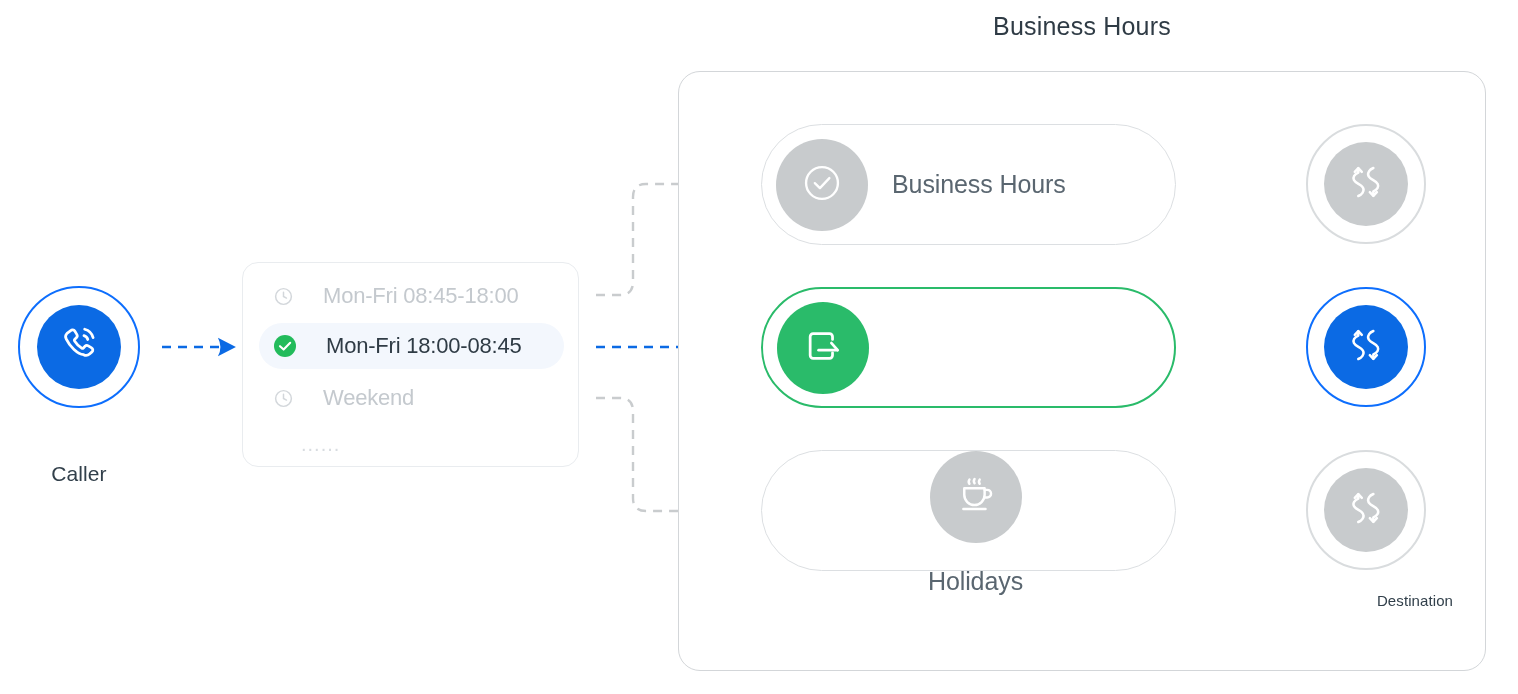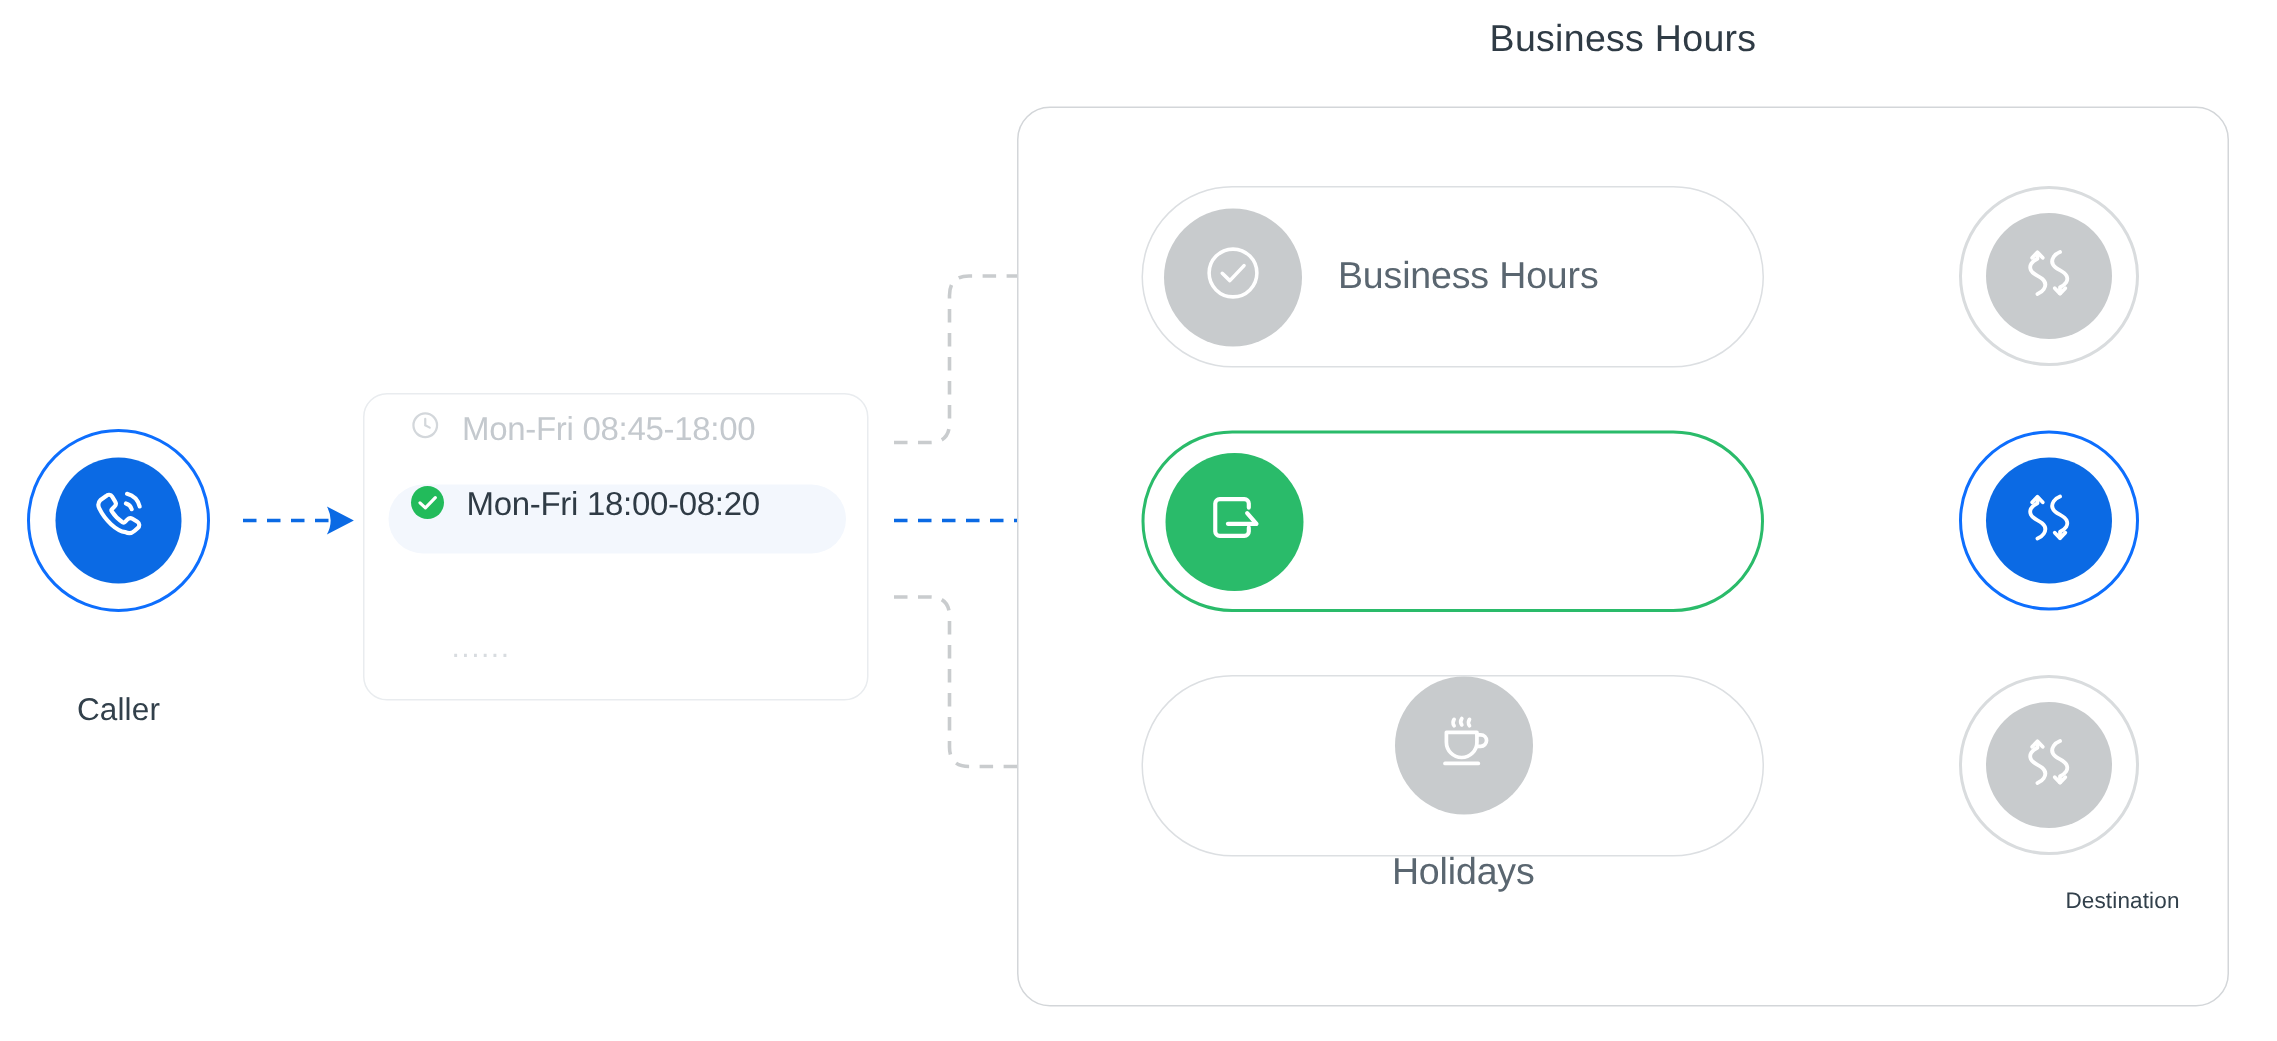--- a/index.html
+++ b/index.html
@@ -50,24 +50,24 @@
     width: 337px; height: 205px;
     background: #ffffff;
     border: 1px solid #e9ecef;
     border-radius: 16px;
   }
   .sched-row {
     position: absolute;
     left: 16px;
     width: 305px;
     height: 46px;
-    display: flex; 
+    display: flex; align-items: center;
     padding-left: 14px;
     border-radius: 23px;
-    gap: 14px;
+    gap: 29px;
   }
   #sched-row-0 { top: 10px; }
   #sched-row-1 { top: 60px; background: #f3f7fd; }
   #sched-row-2 { top: 112px; }
   #sched-row-3 { top: 158px; }
 
   .sched-text {
     font-size: 22px;
     color: #c4c9ce;
     letter-spacing: -0.2px;
@@ -239,23 +239,32 @@
       <span class="sched-text">Mon-Fri 08:45-18:00</span>
     </div>
 
     <div class="sched-row active" id="sched-row-1">
       <span class="check-ico">
         <svg width="24" height="24" viewBox="0 0 24 24">
           <circle cx="12" cy="12" r="11" fill="#22bb5b"></circle>
           <path d="M7 12.2 L10.6 15.6 L17.2 8.8" fill="none" stroke="#ffffff" stroke-width="2.1" stroke-linecap="round" stroke-linejoin="round"></path>
         </svg>
       </span>
-      <span class="sched-text">Mon-Fri 18:00-08:20</span>
-    </div>
-
+      <span class="sched-text">Mon-Fri 18:00-08:45</span>
+    </div>
+
+    <div class="sched-row" id="sched-row-2">
+      <span class="clock-ico">
+        <svg width="21" height="21" viewBox="0 0 24 24" fill="none" stroke="#d3d7db" stroke-width="1.7" stroke-linecap="round">
+          <circle cx="12" cy="12" r="9"></circle>
+            <path d="M12 7.2 L12 12 L15.4 13.8"></path>
+        </svg>
+      </span>
+      <span class="sched-text">Weekend</span>
+    </div>
 
     <div class="sched-row" id="sched-row-3">
       <span class="sched-ellipsis">......</span>
     </div>
   </div>
 
   <div class="abs" id="bh-title">Business Hours</div>
   <div class="abs" id="bh-container"></div>
 
   <div class="pill" id="pill-0">

